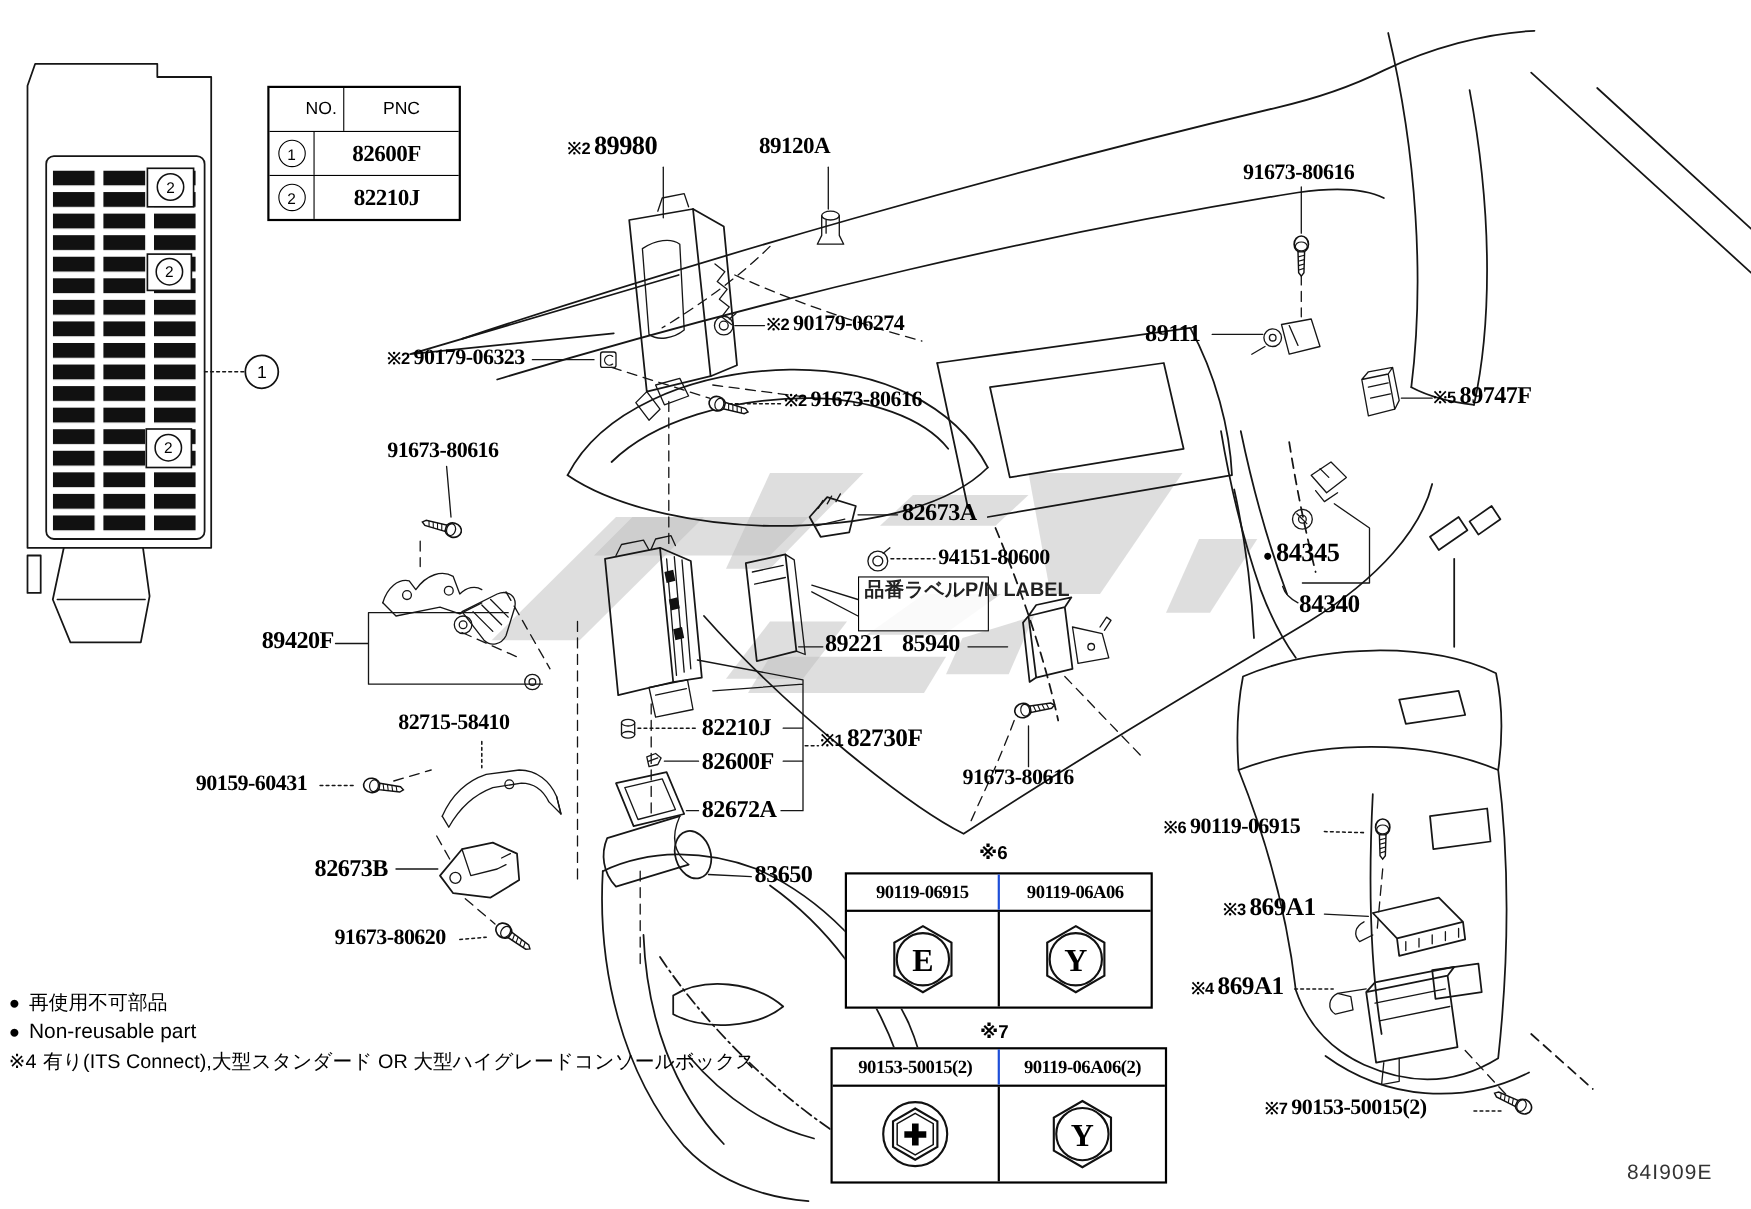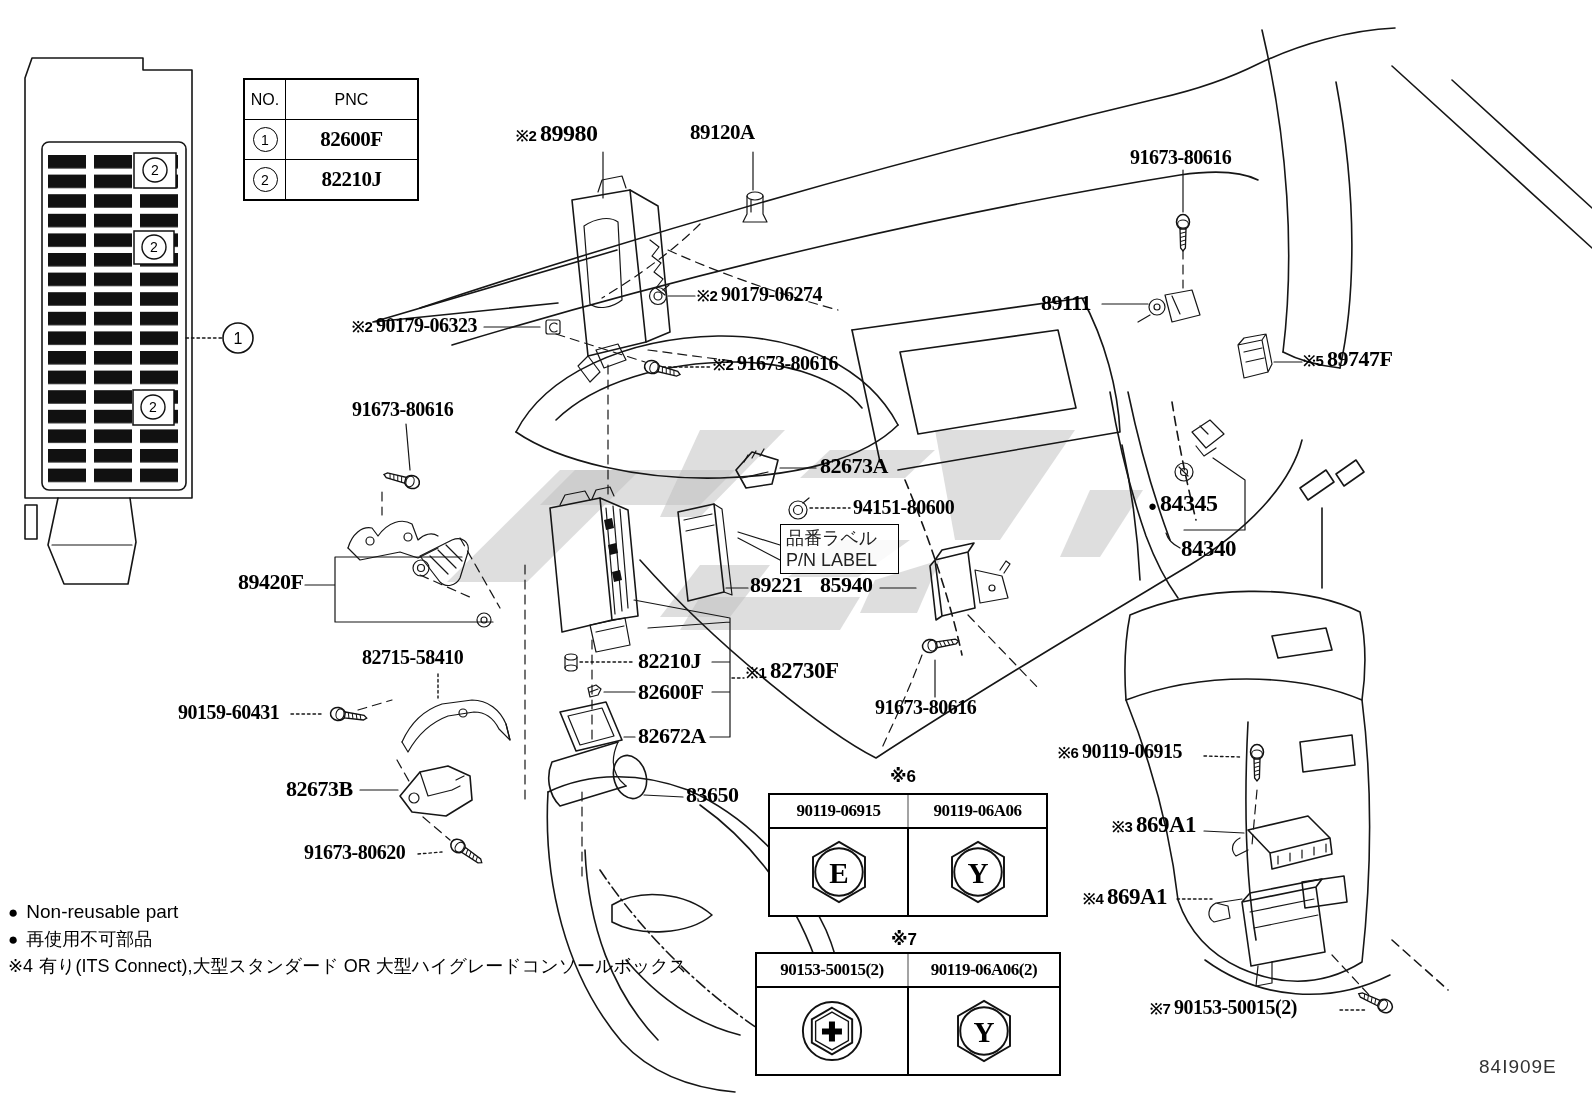--- a/index.html
+++ b/index.html
@@ -18,34 +18,34 @@
   
   .ov{position:absolute;z-index:2;white-space:nowrap;}
   .title{left:8px;top:8px;font-size:17px;font-weight:700;border-bottom:2px solid #000;padding:0 6px 5px 0;}
   .title .nt{font-size:15px;margin-right:4px;font-weight:700;}
   .lb{position:absolute;z-index:2;white-space:nowrap;display:flex;align-items:baseline;}
   .lb .nt{font-size:15px;font-weight:600;margin-right:3px;font-family:"Liberation Sans",sans-serif;}
   .lb .cd{font-family:Liberation Serif, serif;font-weight:700;font-size:21px;letter-spacing:-.5px;}
   .s24 .cd{font-size:24px;} .s23 .cd{font-size:23px;} .s22 .cd{font-size:22px;} .s20 .cd{font-size:20px;}
   .pnc{left:243px;top:78px;width:172px;border:2px solid #000;font-family:"Liberation Serif",serif;}
   .pnc .row{display:flex;border-top:1.6px solid #000;height:39px;align-items:center;}
-  .pnc .row:first-child{border-top:none;}
+  .pnc .row:first-child{border-top:none;margin-left:27px;}
   .pnc .c1{width:40px;border-right:1.6px solid #000;height:100%;display:flex;align-items:center;justify-content:center;}
   .pnc .c2{flex:1;display:flex;align-items:center;justify-content:center;}
   .pnc .hdr{font-size:16px;font-weight:400;font-family:"Liberation Sans",sans-serif;}
   .pnc .val{font-size:21px;font-weight:700;letter-spacing:-.5px;}
   .circnum{display:inline-flex;width:23px;height:23px;border:1.5px solid #000;border-radius:50%;
            align-items:center;justify-content:center;font-size:14px;font-family:"Liberation Sans",sans-serif;font-weight:400;}
   .pnbox{left:780px;top:524px;width:112px;height:48px;border:1.6px solid #000;
-         display:flex;flex-direction:column;justify-content:center;padding-left:5px;
-         font-size:18px;line-height:22px;color:#222;background:rgba(255,255,255,.85);}
+         display:flex;flex-direction:row;justify-content:space-between;padding-left:5px;
+         font-size:18px;line-height:22px;color:#222;background:rgba(255,255,255,.85);font-weight:bold;}
   .btbl{border:2px solid #000;display:flex;flex-direction:column;background:#fff;}
   .btbl .hrow{display:flex;border-bottom:2px solid #000;}
   .btbl .hcell{flex:1;display:flex;align-items:center;justify-content:center;height:32px;
-               font-family:"Liberation Serif",serif;font-weight:700;font-size:17px;letter-spacing:-.5px;border-left:2px solid #a3a3a3;}
+               font-family:"Liberation Serif",serif;font-weight:700;font-size:17px;letter-spacing:-.5px;border-left:2px solid #1d4ed8;}
   .btbl .hcell:first-child{border-left:none;}
   .btbl .brow{display:flex;flex:1;}
   .btbl .bcell{flex:1;display:flex;align-items:center;justify-content:center;border-left:2px solid #000;padding:6px 0;}
   .btbl .bcell:first-child{border-left:none;}
   .cap{font-size:17px;font-weight:600;}
   .legend{left:8px;top:898px;font-size:18px;line-height:27px;}
   .legend .bullet{font-size:17px;margin-right:8px;}
   .legend .en{font-size:19px;font-family:"Liberation Sans",sans-serif;}
   .legend .nt{margin-right:6px;}
   .doccode{left:1479px;top:1056px;font-size:19px;color:#333;letter-spacing:1px;}
@@ -520,20 +520,20 @@
       <svg width="64" height="64" viewBox="0 0 66 66">
         <polygon points="33,2 59.8,17.5 59.8,48.5 33,64 6.2,48.5 6.2,17.5" fill="none" stroke="#111" stroke-width="2"></polygon>
         <circle cx="33" cy="33" r="24.5" fill="none" stroke="#111" stroke-width="2"></circle>
         <text x="33" y="44" text-anchor="middle" class="svgtxt" font-size="30">Y</text>
       </svg>
     </div>
   </div>
 </div>
 
 <div class="ov legend">
+  <div><span class="bullet">●</span><span>再使用不可部品</span></div>
   <div><span class="bullet">●</span><span class="en">Non-reusable part</span></div>
-  <div><span class="bullet">●</span><span>再使用不可部品</span></div>
   <div><span class="nt">※4</span><span>有り(ITS Connect),大型スタンダード OR 大型ハイグレードコンソールボックス</span></div>
 </div>
 
 <div class="ov doccode">84I909E</div>
 
 </div>
 
 </body></html>

